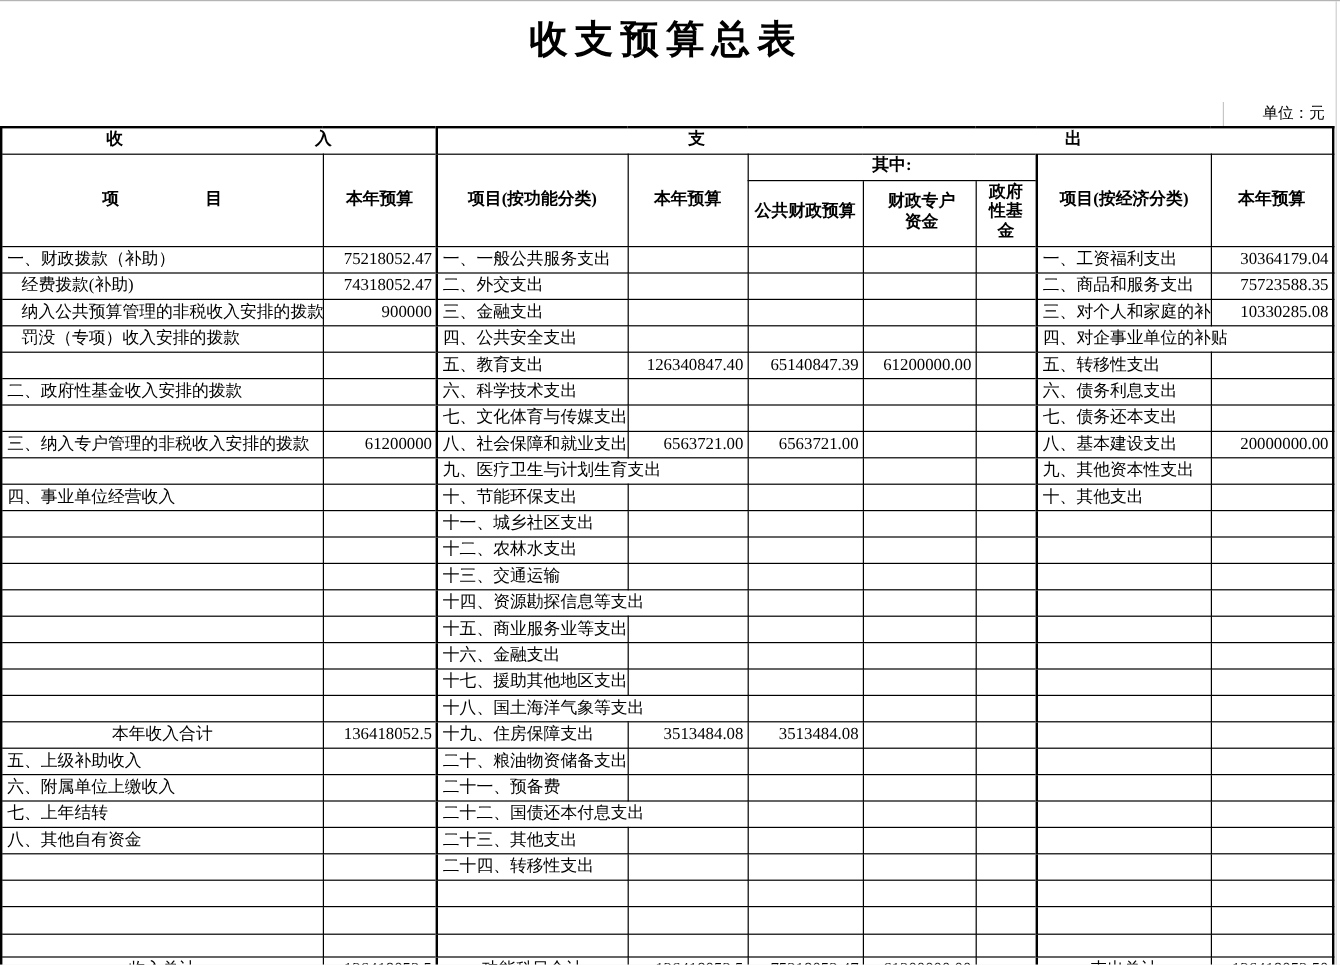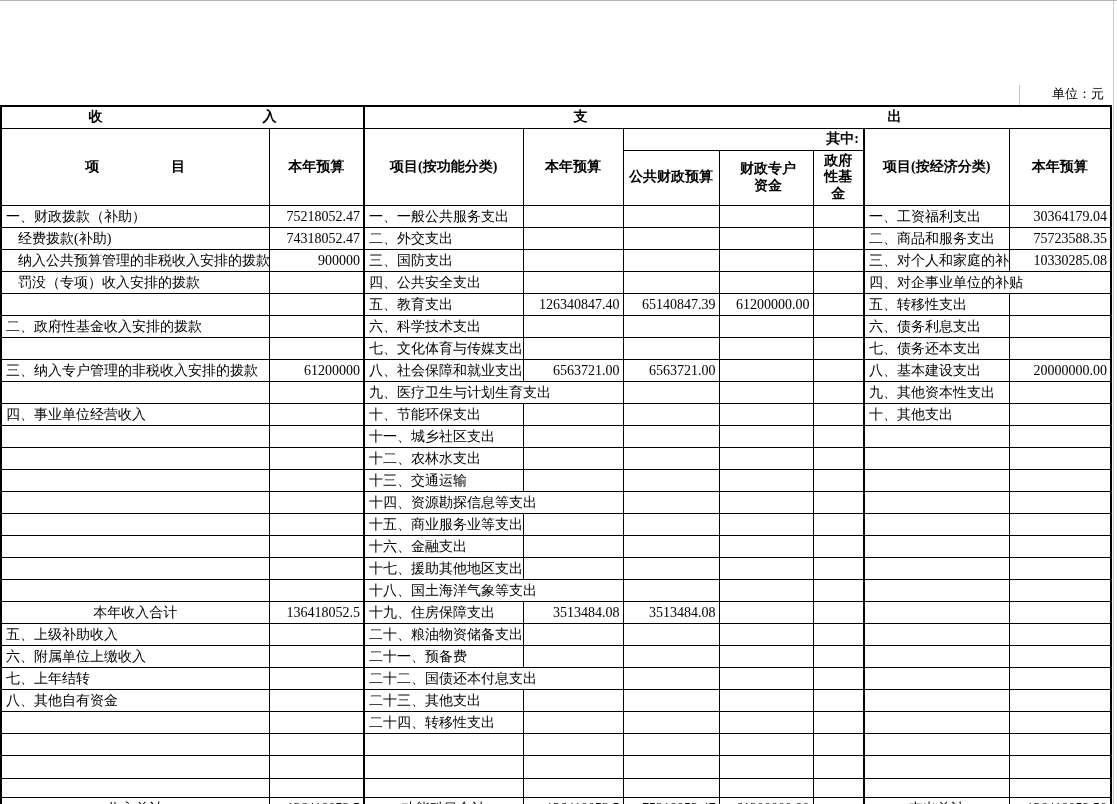--- a/index.html
+++ b/index.html
@@ -39,34 +39,35 @@
     font-size:14px;font-weight:normal;color:#000;
     padding:0 3px 2px 4px;vertical-align:bottom;line-height:1.15;
   }
   th{font-weight:bold;text-align:center;vertical-align:middle;padding:2px 4px;}
   tr{height:22px;}
   tr.h-sub{height:35px;}
   .spread{display:flex;justify-content:center;align-items:center;}
   .gap-income{column-gap:160px;}
   .gap-expense{column-gap:300px;}
   .gap-item{column-gap:72px;}
-  .among{text-align:right;vertical-align:bottom;}
+  .among{text-align:center;vertical-align:bottom;}
   .wrap{white-space:normal;line-height:1.2;}
   .pad10{padding-left:14px;padding-right:10px;margin-left:48px;}
   td.lbl{text-align:left;}
   td.num{text-align:right;}
   td.ctr{text-align:center;padding-left:0;padding-right:0;font-family:Liberation Mono, monospace;}
   td.ind{padding-left:16px;}
   .div-l{border-left:2px solid #000;}
 </style>
 </head>
 <body>
 
 <div class="page">
 
+  <div class="title">收支预算总表</div>
 
 
   <div class="info-row-2">
     <span class="unit-cell">单位：元</span>
   </div>
 
   <div class="right-edge"></div>
 
   <table class="budget">
     <colgroup>
@@ -134,21 +135,21 @@
           <td class="num"></td>
           <td class="num"></td>
           <td class="num"></td>
           <td class="num"></td>
           <td class="lbl div-l">二、商品和服务支出</td>
           <td class="num">75723588.35</td>
         </tr>
         <tr>
           <td class="lbl ind">纳入公共预算管理的非税收入安排的拨款</td>
           <td class="num">900000</td>
-          <td class="lbl div-l">三、国防支出</td>
+          <td class="lbl div-l">三、金融支出</td>
           <td class="num"></td>
           <td class="num"></td>
           <td class="num"></td>
           <td class="num"></td>
           <td class="lbl div-l">三、对个人和家庭的补助</td>
           <td class="num">10330285.08</td>
         </tr>
         <tr>
           <td class="lbl ind">罚没（专项）收入安排的拨款</td>
           <td class="num"></td>

